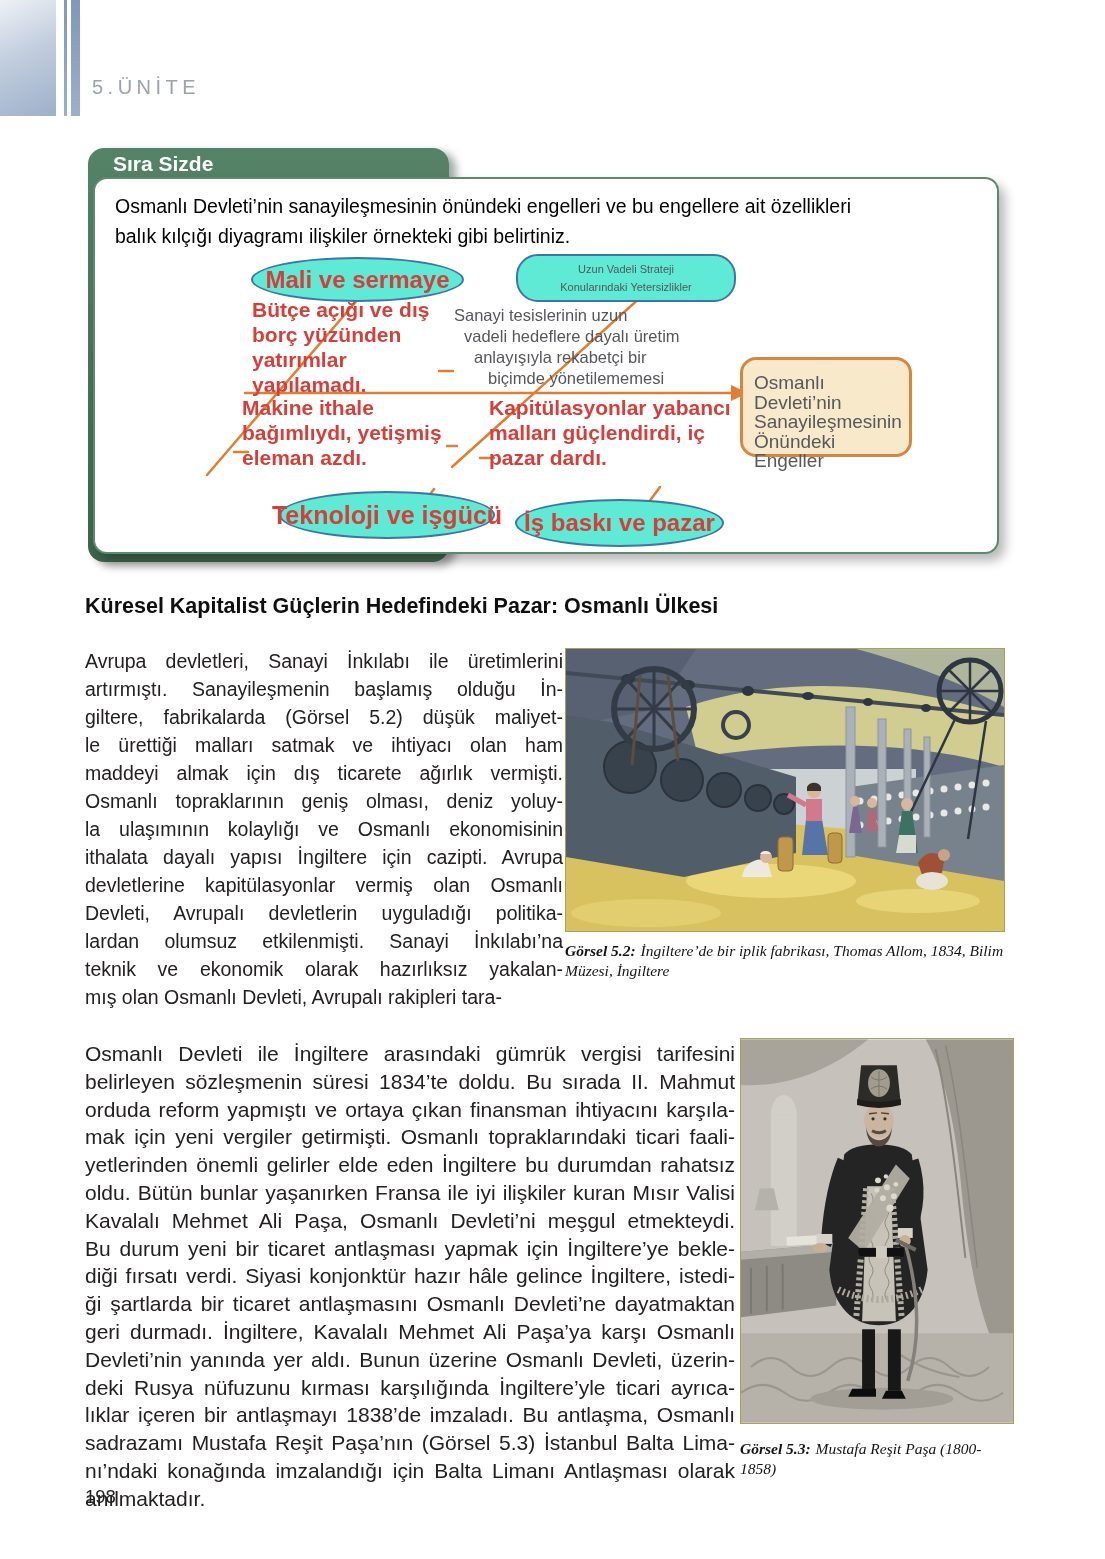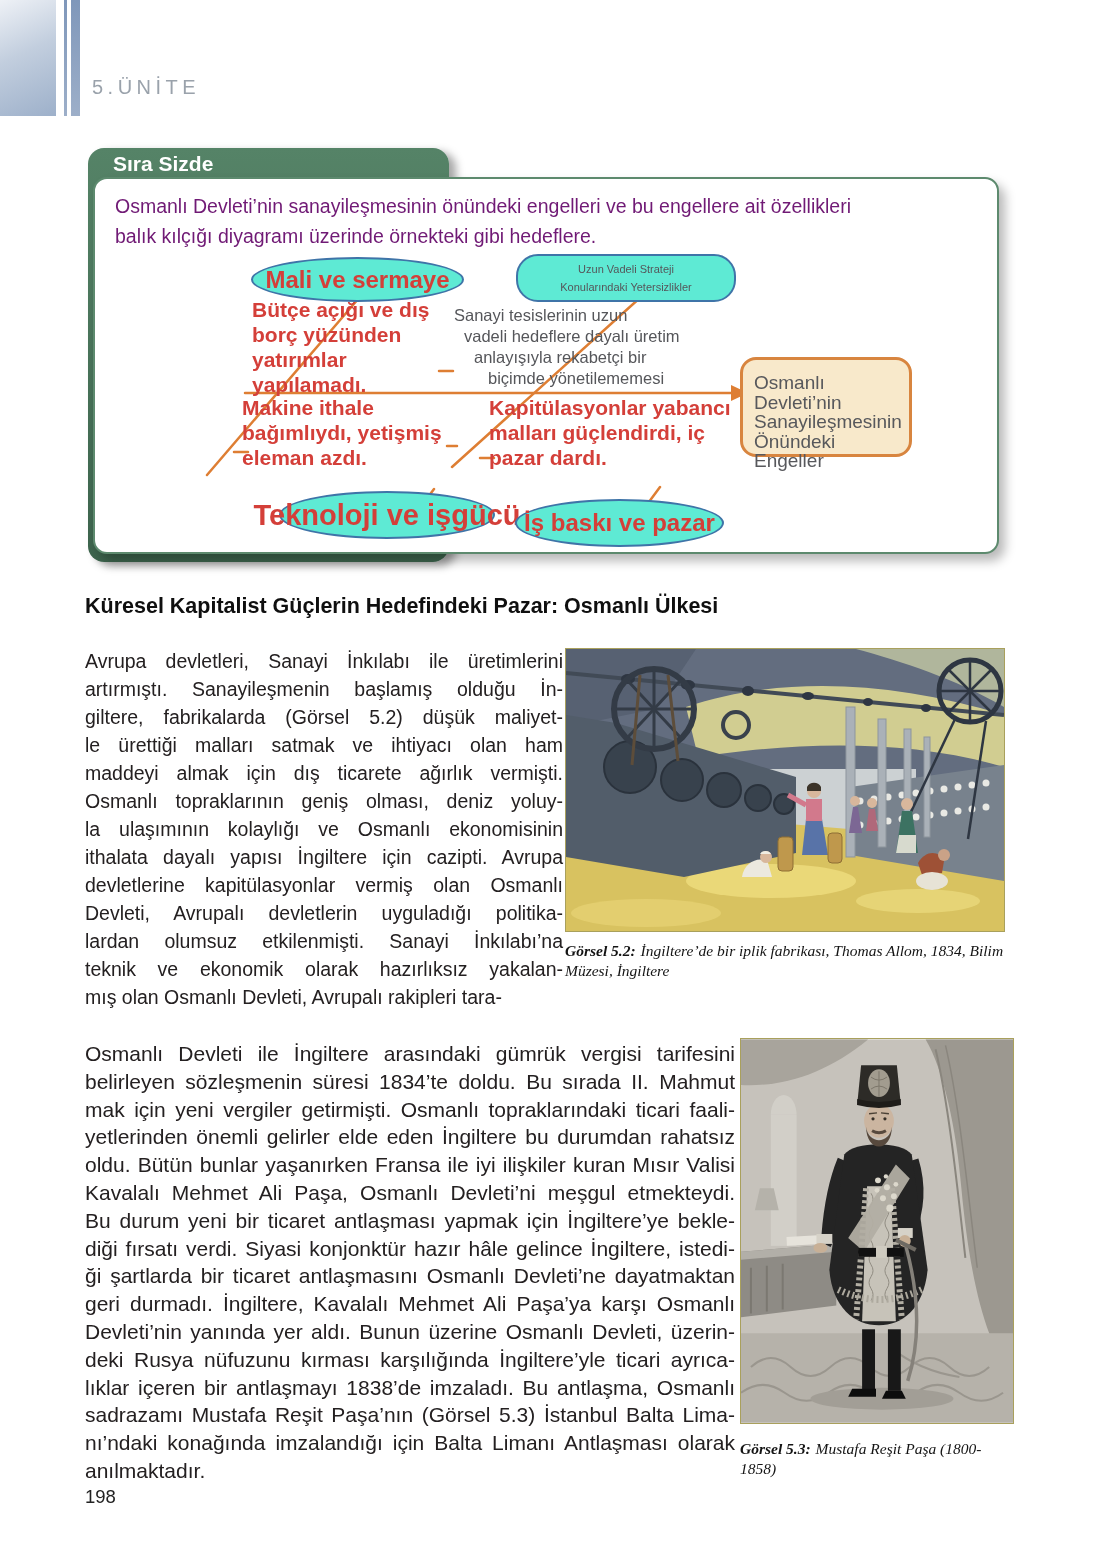--- a/index.html
+++ b/index.html
@@ -13,32 +13,32 @@
   .vbar1{left:64px;width:3px;}
   .vbar2{left:71px;width:9px;}
   .unit-label{position:absolute;left:92px;top:76px;font-size:20px;color:#9aa2ab;letter-spacing:4.5px;}
 
   
   .sira-back{position:absolute;left:88px;top:148px;width:361px;height:414px;border-radius:16px;
     background:linear-gradient(#558367,#3d644d);box-shadow:7px 4px 9px rgba(0,0,0,.35);}
   .sira-tab-label{position:absolute;left:25px;top:4px;font-size:21px;font-weight:bold;color:#ffffff;}
   .sira-box{position:absolute;left:93px;top:177px;width:902px;height:373px;background:#ffffff;
     border:2px solid #5d8a6e;border-radius:14px;box-shadow:6px 7px 11px rgba(0,0,0,.28);}
-  .sira-intro{position:absolute;left:20px;top:12px;width:864px;font-size:19.5px;line-height:30px;color:#701a75;}
+  .sira-intro{position:absolute;left:20px;top:12px;width:864px;font-size:19.5px;line-height:30px;color:#000000;}
 
   .fish-svg{position:absolute;left:0;top:0;width:902px;height:373px;}
 
   .oval{position:absolute;border:2px solid #3f74a8;background:#5eead4;display:flex;align-items:center;justify-content:center;}
   .red-label{color:#d43f39;font-weight:bold;white-space:nowrap;}
   .oval-mali{left:156px;top:78px;width:209px;height:41px;border-radius:50%;}
   .oval-mali .red-label{font-size:24px;}
   .oval-uzun{left:421px;top:75px;width:216px;height:44px;border-radius:22px;}
   .gray-lines{font-size:11px;line-height:18px;color:#55565a;text-align:center;}
   .oval-tek{left:184px;top:312px;width:212px;height:44px;border-radius:50%;}
-  .oval-tek .red-label{font-size:29px;}
+  .oval-tek .red-label{font-size:25px;}
   .oval-is{left:420px;top:320px;width:205px;height:44px;border-radius:50%;}
   .oval-is .red-label{font-size:24px;}
 
   .note{position:absolute;color:#d43f39;font-weight:bold;font-size:21px;line-height:25px;white-space:nowrap;}
   .note-mali{left:157px;top:118px;}
   .note-mak{left:147px;top:216px;}
   .note-kap{left:394px;top:216px;}
   .note-uzun{position:absolute;left:359px;top:126px;font-size:16.5px;line-height:21px;color:#55565a;font-weight:normal;white-space:nowrap;}
   .note-uzun div:nth-child(2){margin-left:10px;}
   .note-uzun div:nth-child(3){margin-left:20px;}
@@ -77,21 +77,21 @@
   <div class="vbar vbar2"></div>
   <div class="unit-label">5.ÜNİTE</div>
 
   <div class="sira-back">
     <div class="sira-tab-label">Sıra Sizde</div>
   </div>
 
   <div class="sira-box">
     <div class="sira-intro">
         <div>Osmanlı Devleti’nin sanayileşmesinin önündeki engelleri ve bu engellere ait özellikleri</div>
-        <div>balık kılçığı diyagramı üzerinde örnekteki gibi hedeflere.</div>
+        <div>balık kılçığı diyagramı ilişkiler örnekteki gibi belirtiniz.</div>
       </div>
 
     <svg class="fish-svg" viewBox="0 0 902 373">
       <g stroke="#de7e33" stroke-width="2.5" stroke-linecap="round" fill="none">
         <path d="M150 214 H640"></path>
         <line x1="264" y1="119" x2="112" y2="296"></line>
         <line x1="547" y1="117" x2="357" y2="288"></line>
         <line x1="339" y1="310" x2="322" y2="333"></line>
         <line x1="565" y1="308" x2="548" y2="331"></line>
         <line x1="139" y1="273" x2="153" y2="273"></line>
@@ -281,20 +281,21 @@
       </g>
     </svg>
     <figcaption class="caption">
       <span class="cap-label">Görsel 5.2:</span><span>İngiltere’de bir iplik fabrikası, Thomas Allom, 1834, Bilim Müzesi, İngiltere</span>
     </figcaption>
   </figure>
 
   <div class="para para2">
       <div>Osmanlı Devleti ile İngiltere arasındaki gümrük vergisi tarifesini</div>
       <div>belirleyen sözleşmenin süresi 1834’te doldu. Bu sırada II. Mahmut</div>
+      <div>orduda reform yapmıştı ve ortaya çıkan finansman ihtiyacını karşıla-</div>
       <div>mak için yeni vergiler getirmişti. Osmanlı topraklarındaki ticari faali-</div>
       <div>yetlerinden önemli gelirler elde eden İngiltere bu durumdan rahatsız</div>
       <div>oldu. Bütün bunlar yaşanırken Fransa ile iyi ilişkiler kuran Mısır Valisi</div>
       <div>Kavalalı Mehmet Ali Paşa, Osmanlı Devleti’ni meşgul etmekteydi.</div>
       <div>Bu durum yeni bir ticaret antlaşması yapmak için İngiltere’ye bekle-</div>
       <div>diği fırsatı verdi. Siyasi konjonktür hazır hâle gelince İngiltere, istedi-</div>
       <div>ği şartlarda bir ticaret antlaşmasını Osmanlı Devleti’ne dayatmaktan</div>
       <div>geri durmadı. İngiltere, Kavalalı Mehmet Ali Paşa’ya karşı Osmanlı</div>
       <div>Devleti’nin yanında yer aldı. Bunun üzerine Osmanlı Devleti, üzerin-</div>
       <div>deki Rusya nüfuzunu kırması karşılığında İngiltere’yle ticari ayrıca-</div>

